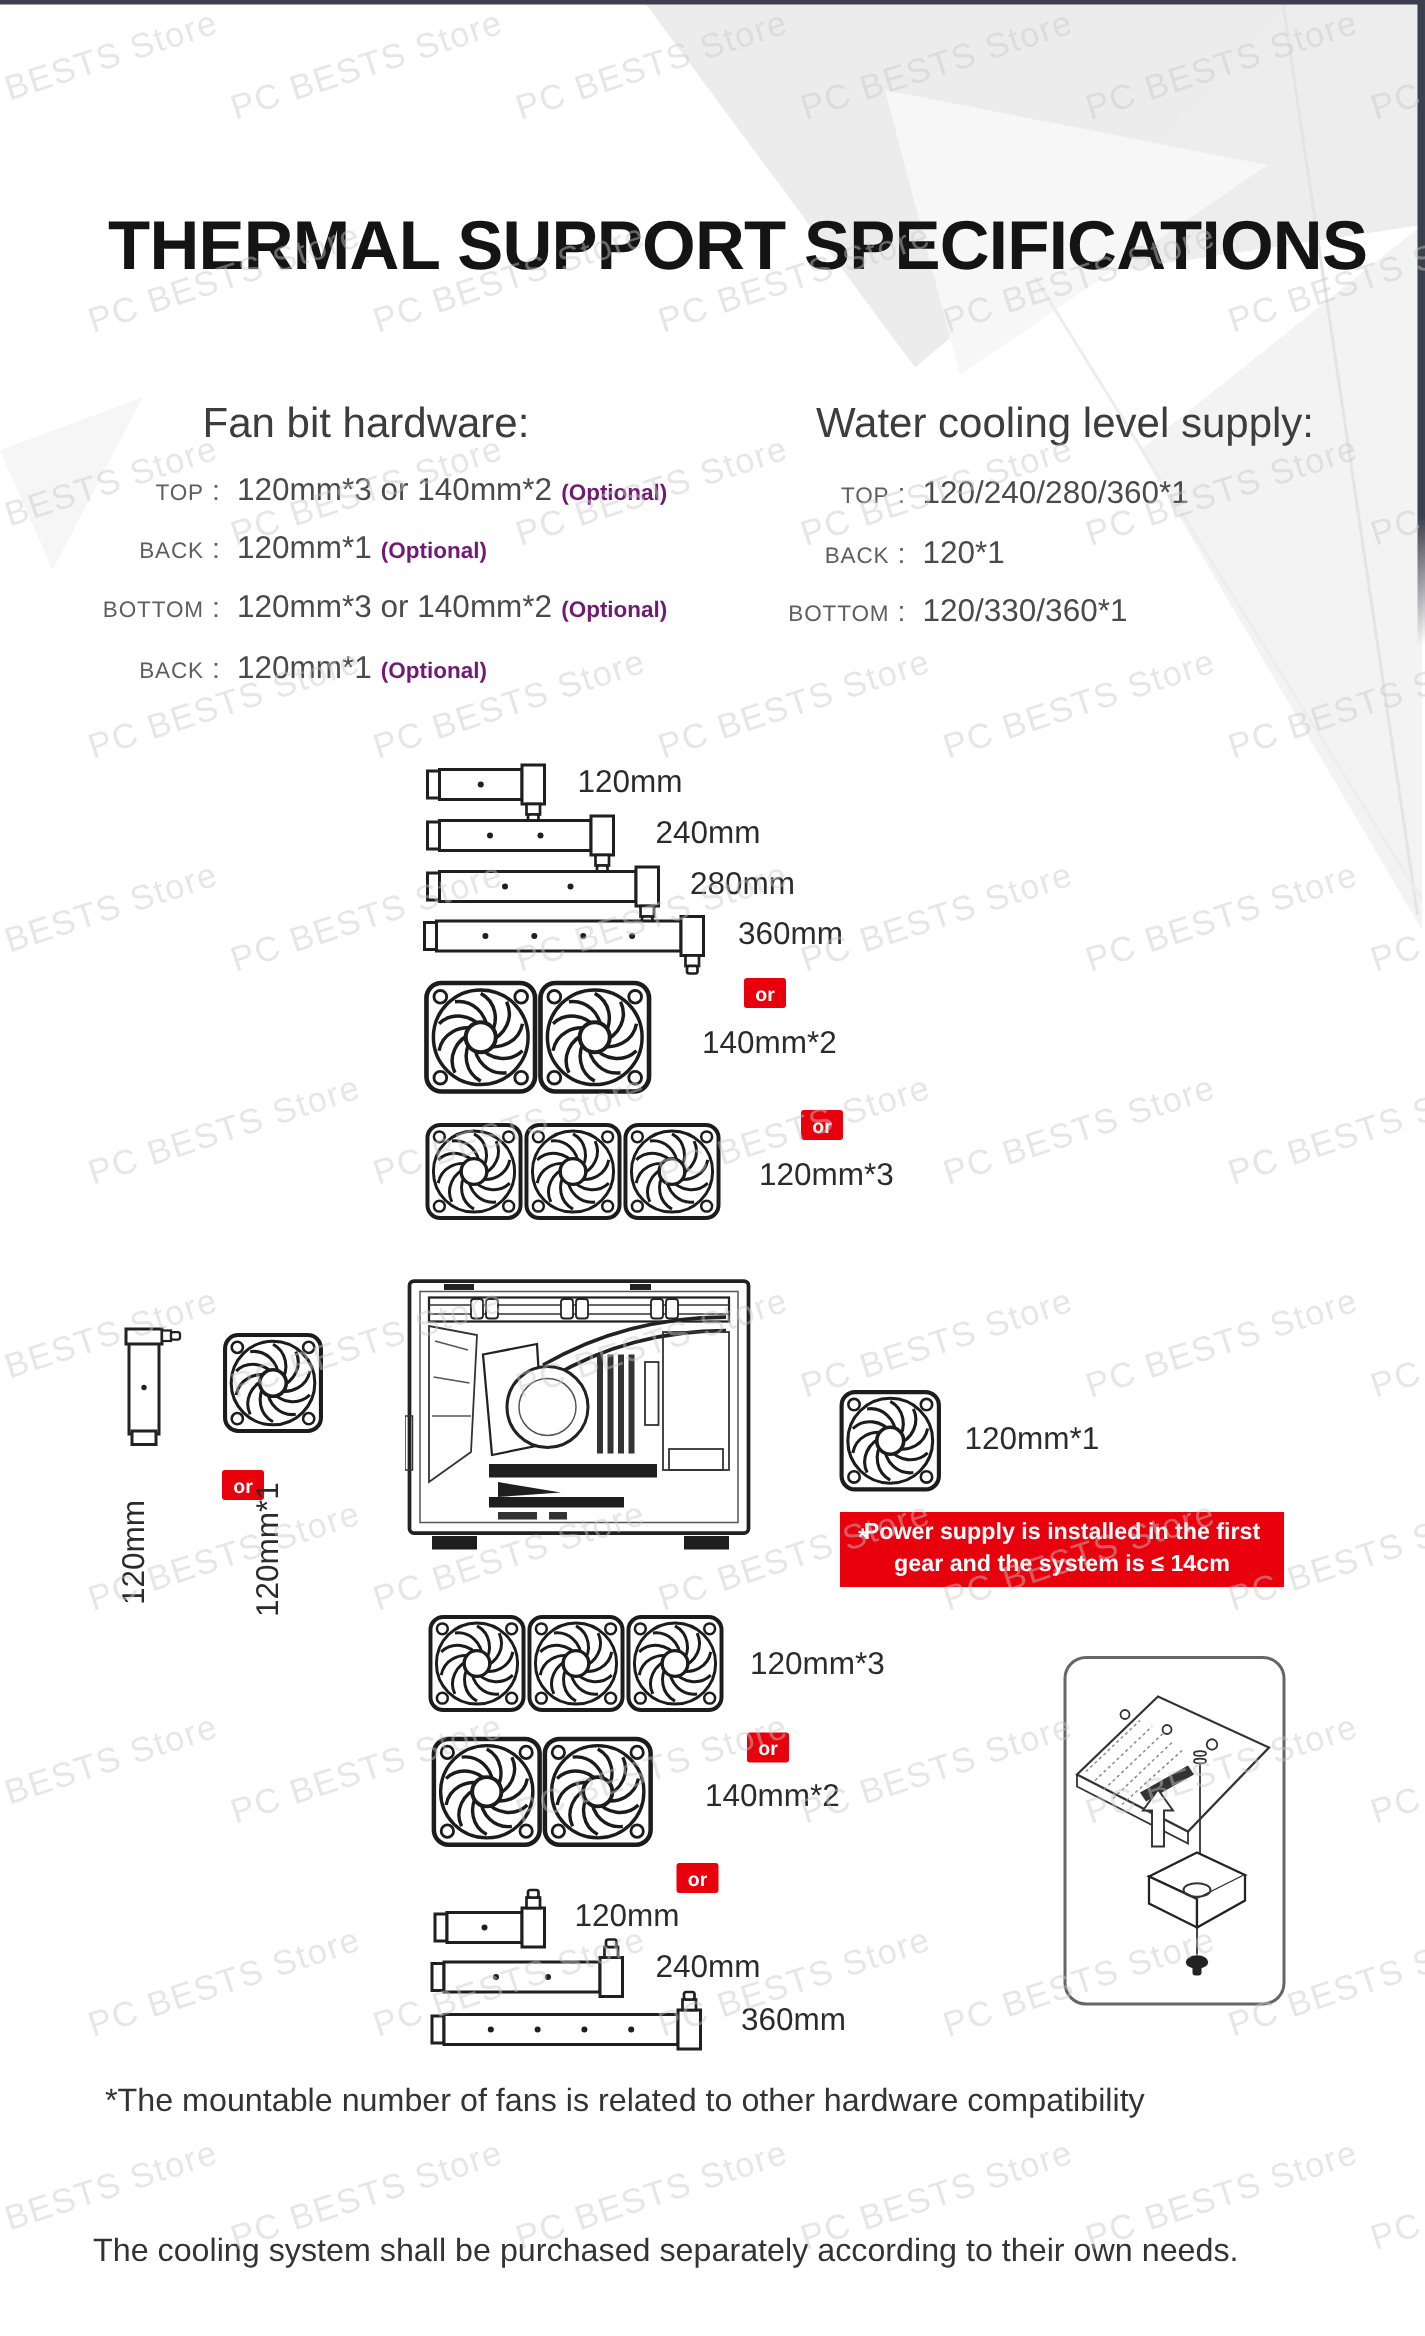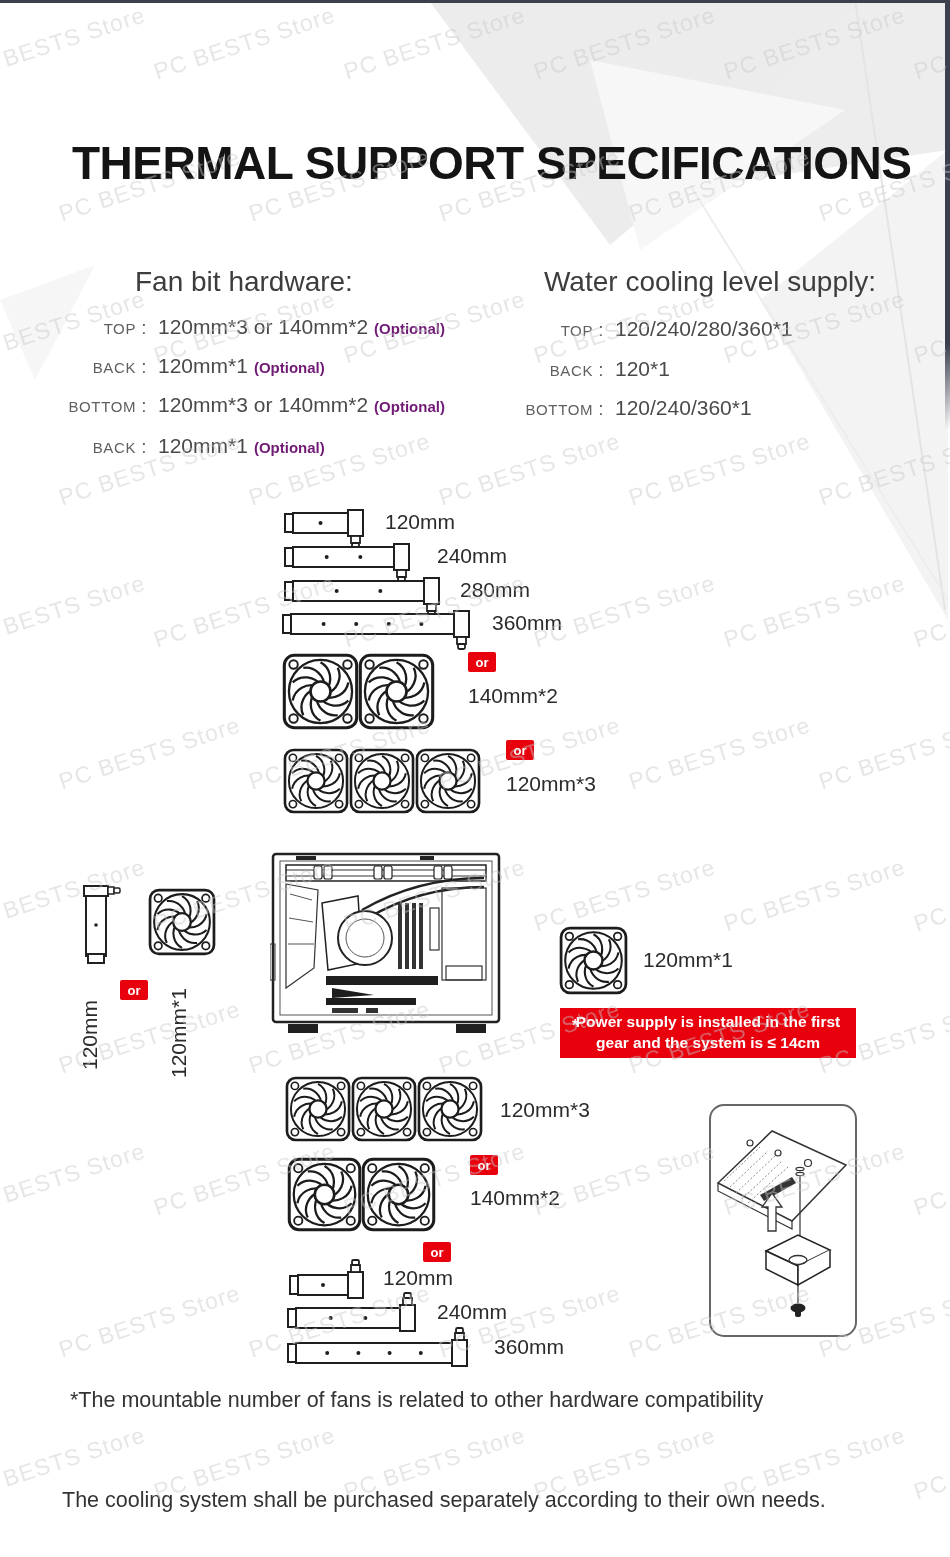--- a/index.html
+++ b/index.html
@@ -17,21 +17,21 @@
   .spec-row{position:absolute;display:flex;align-items:baseline;white-space:nowrap;}
   .spec-label{width:88px;text-align:right;font-size:15px;color:#5f5f5f;letter-spacing:.6px;}
   .spec-colon{width:16px;text-align:center;font-size:19px;color:#5f5f5f;}
   .spec-value{margin-left:6px;font-size:21px;color:#4a4a4a;}
   .spec-note{margin-left:6px;font-size:15px;font-weight:bold;color:#701a75;}
   .dlabel{position:absolute;font-size:21px;color:#2b2b2b;white-space:nowrap;}
   .vlabel{position:absolute;font-size:21px;color:#2b2b2b;white-space:nowrap;
       writing-mode:vertical-rl;transform:rotate(180deg);}
   .or-badge{position:absolute;width:28px;height:20px;background:#e8000d;color:#fff;
       font-size:13px;font-weight:bold;display:flex;align-items:center;justify-content:center;
-      border-radius:2px;}
+      border-radius:2px;margin-left:28px;}
   #psu-note{position:absolute;left:560px;top:1008px;width:296px;height:50px;background:#e8000d;
       color:#fff;font-weight:bold;font-size:15.5px;text-align:center;line-height:1.35;
       display:flex;flex-direction:column;justify-content:center;}
   #psu-note .star{position:absolute;left:12px;top:7px;font-size:16px;}
   .footer-line{position:absolute;font-size:21.5px;color:#333;white-space:nowrap;}
   svg{display:block;}
 </style>
 </head>
 <body>
 
@@ -86,21 +86,21 @@
     <span class="spec-value">120/240/280/360*1</span>
   </div>
   <div class="spec-row" style="left:505px;top:357px;">
     <span class="spec-label">BACK</span>
     <span class="spec-colon">:</span>
     <span class="spec-value">120*1</span>
   </div>
   <div class="spec-row" style="left:505px;top:396px;">
     <span class="spec-label">BOTTOM</span>
     <span class="spec-colon">:</span>
-    <span class="spec-value">120/240/360*1</span>
+    <span class="spec-value">120/330/360*1</span>
   </div>
 
   <svg width="0" height="0" style="position:absolute">
     <defs>
       <g id="fanSym">
         <rect x="3" y="3" width="94" height="94" rx="13" fill="#fff" stroke="#1c1c1c" stroke-width="4"></rect>
         <circle cx="15" cy="15" r="5.5" fill="none" stroke="#1c1c1c" stroke-width="2.5"></circle>
         <circle cx="85" cy="15" r="5.5" fill="none" stroke="#1c1c1c" stroke-width="2.5"></circle>
         <circle cx="15" cy="85" r="5.5" fill="none" stroke="#1c1c1c" stroke-width="2.5"></circle>
         <circle cx="85" cy="85" r="5.5" fill="none" stroke="#1c1c1c" stroke-width="2.5"></circle>

